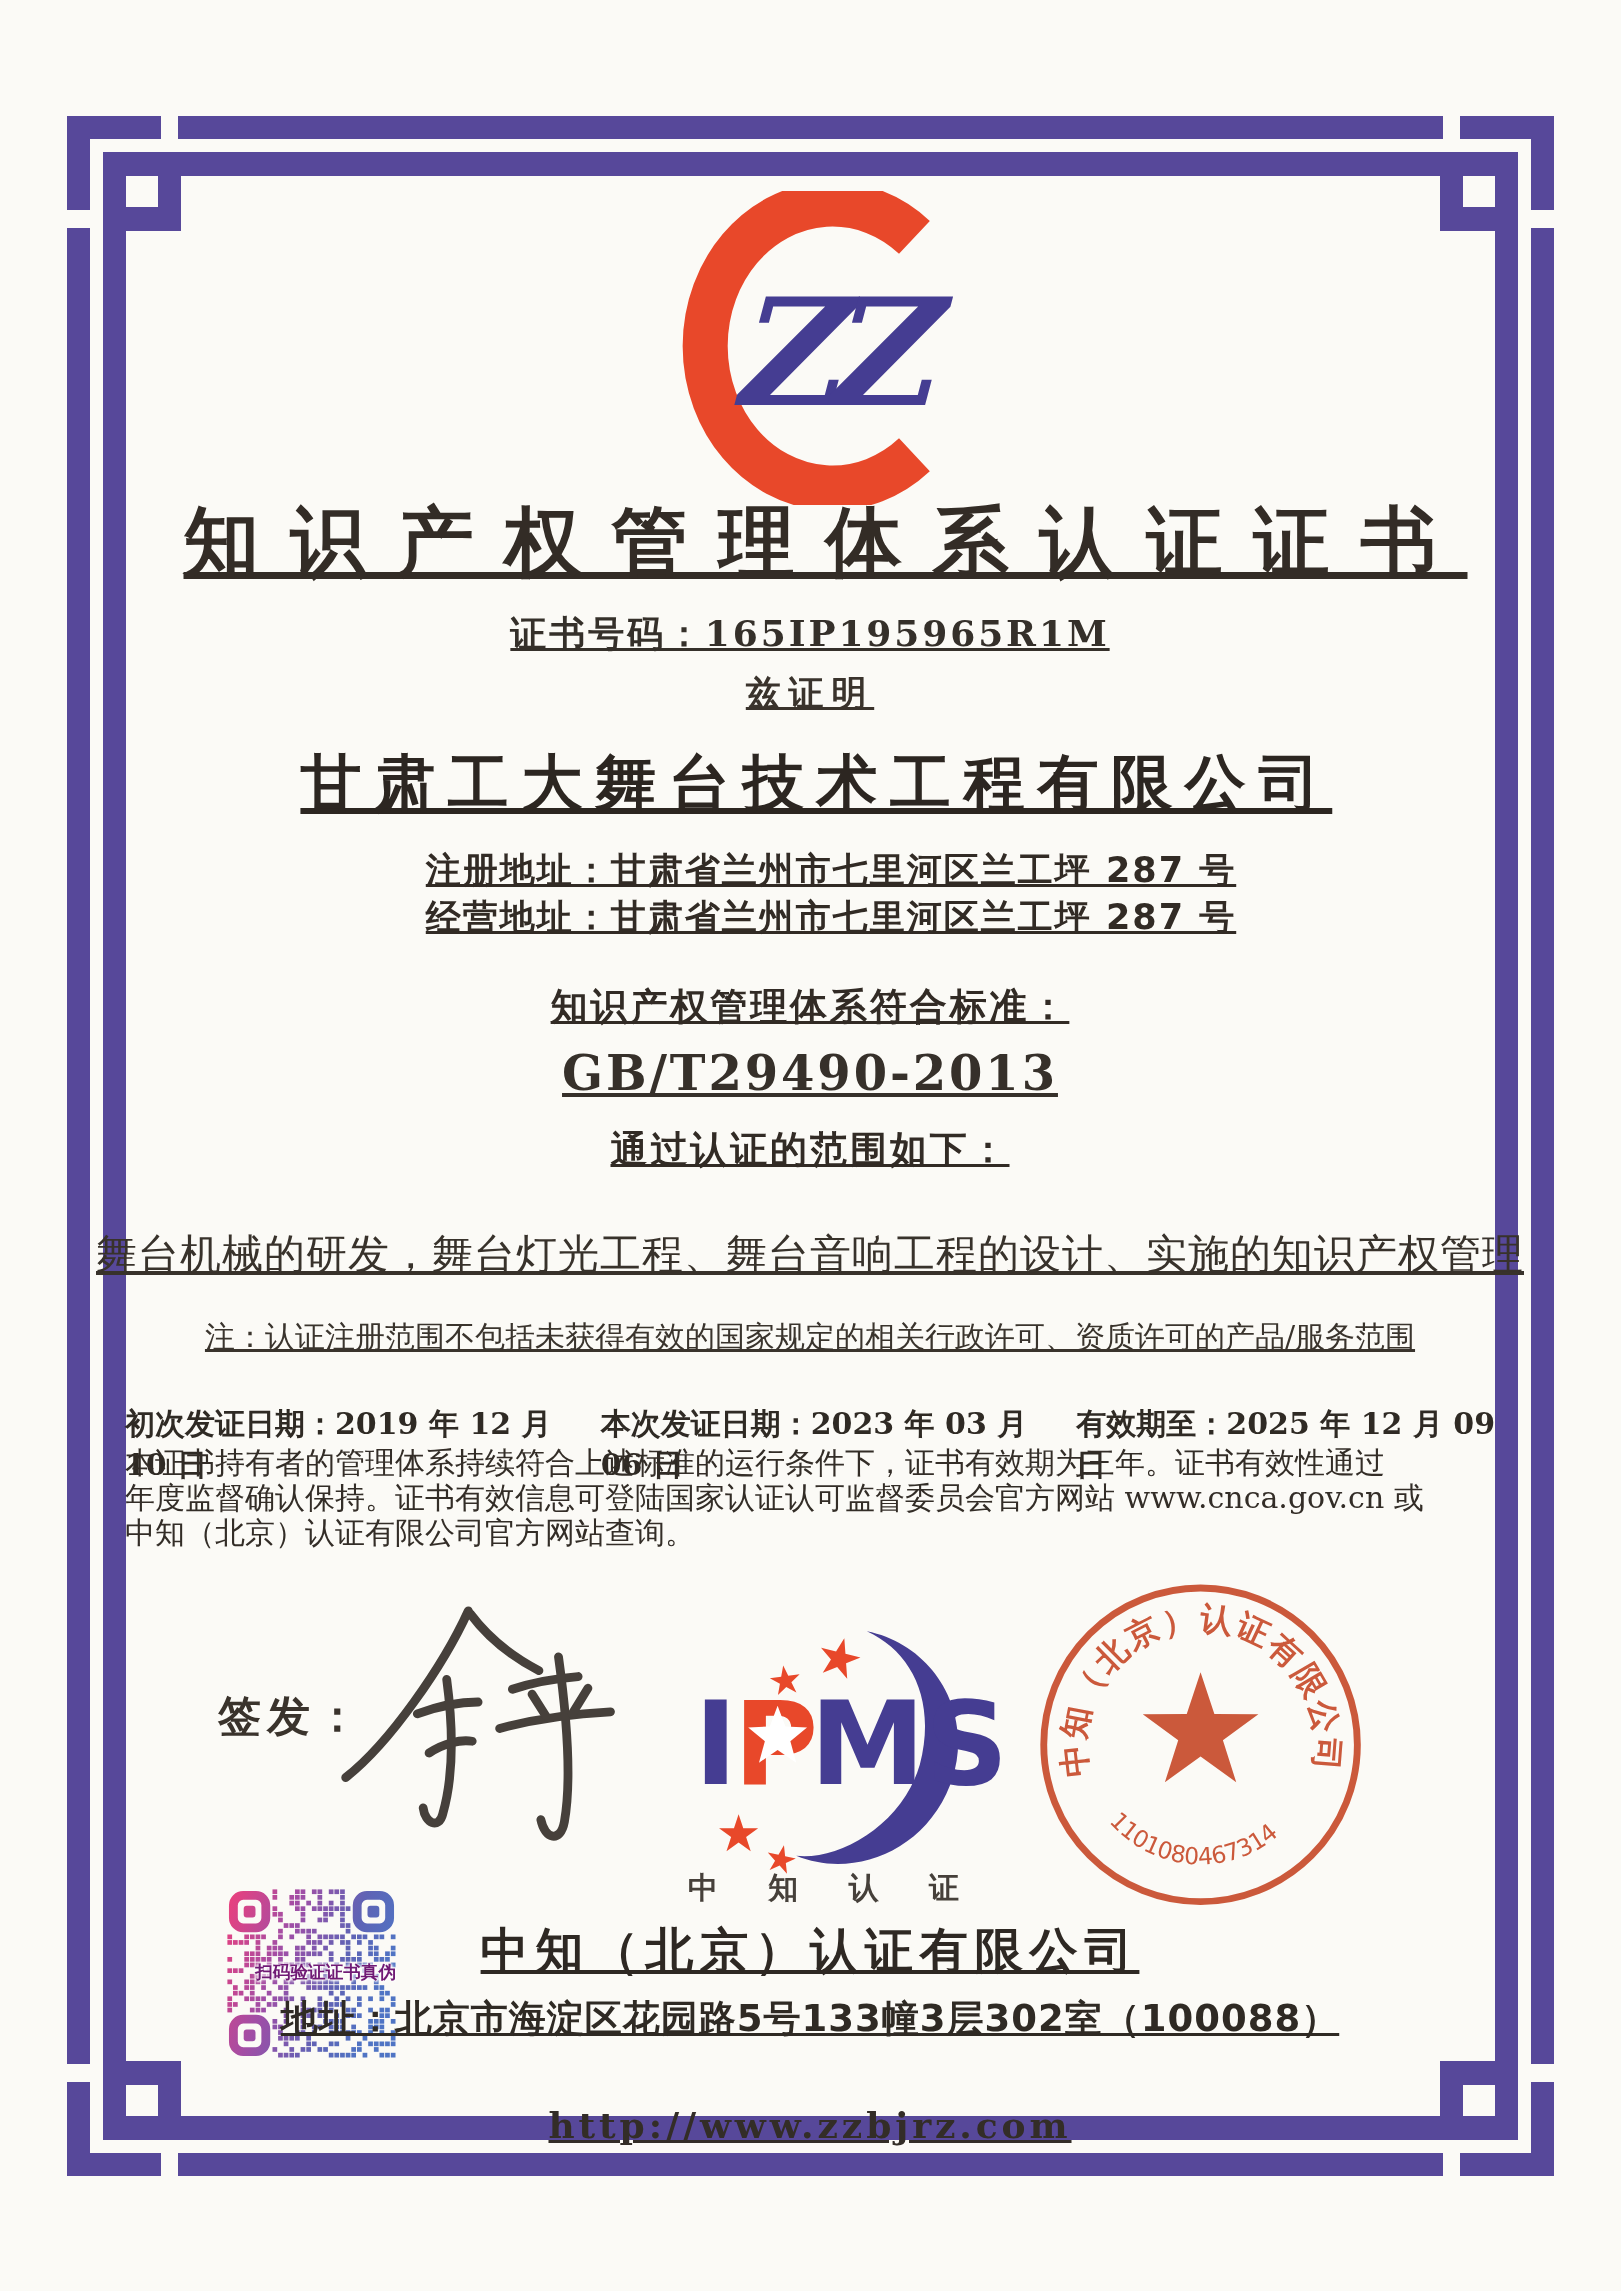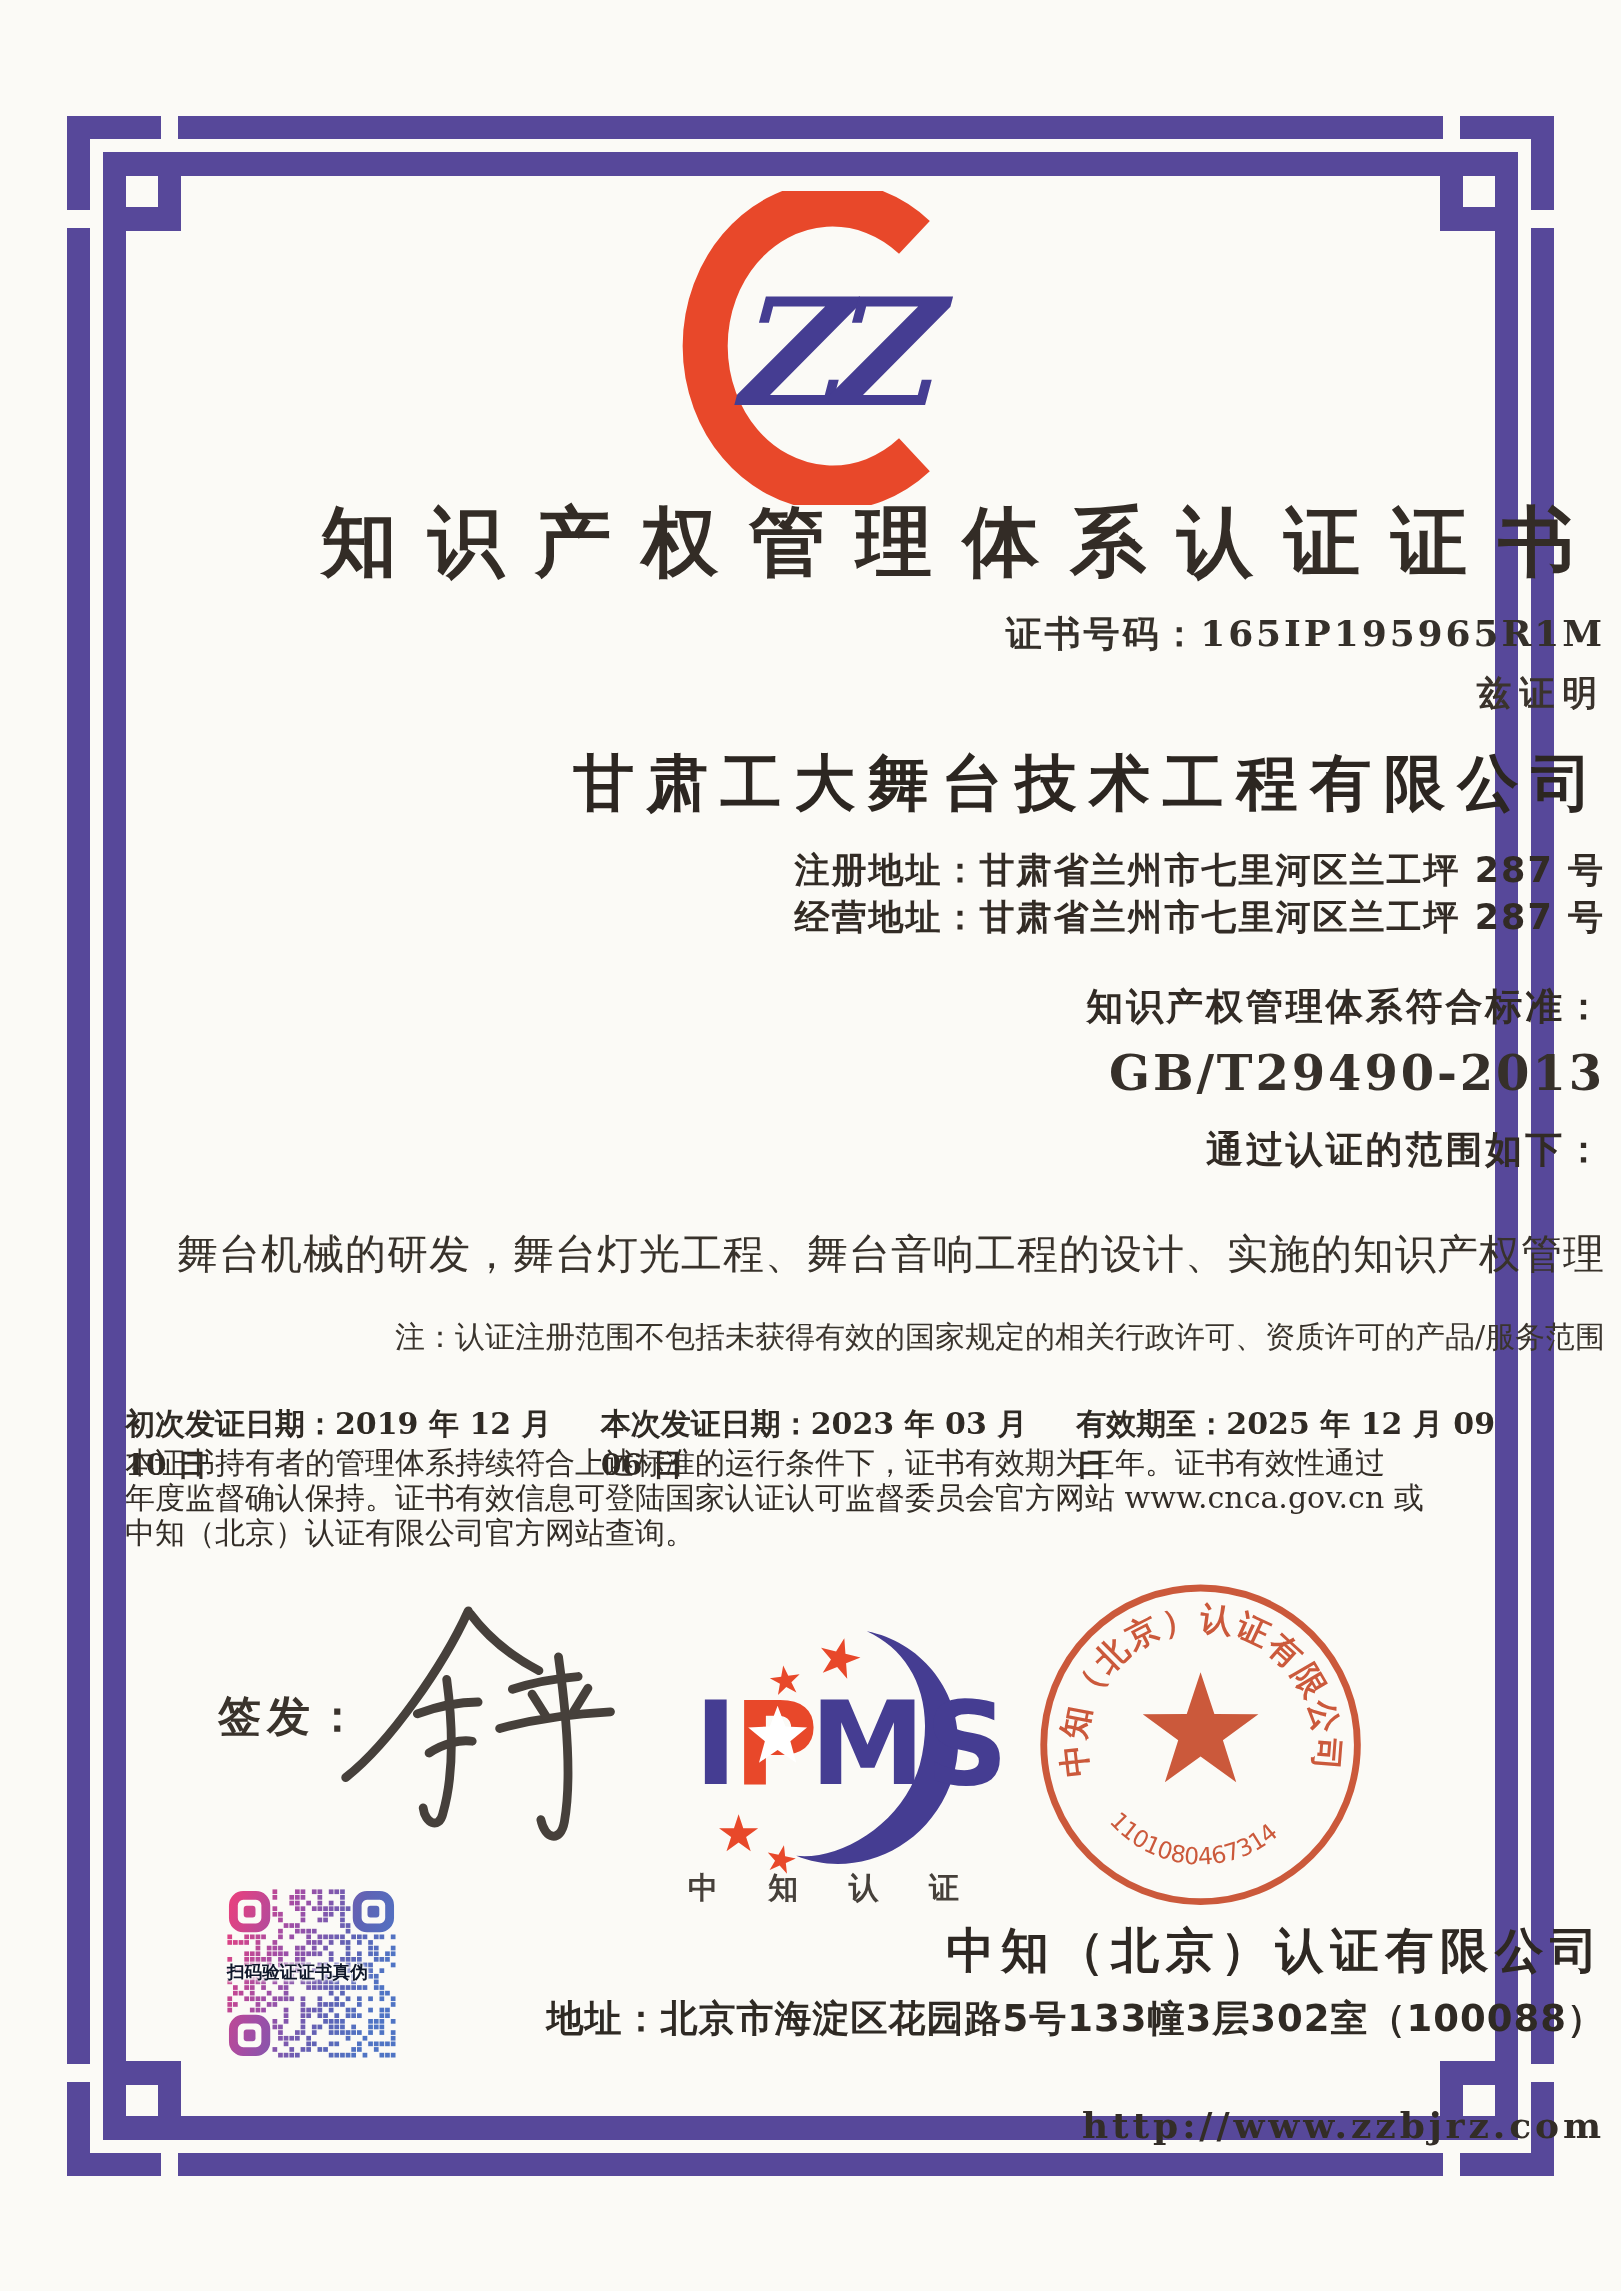--- a/index.html
+++ b/index.html
@@ -6,21 +6,21 @@
   body{
     width:1621px;height:2292px;
     background:#fbfaf6;
     font-family:"DejaVu Serif","Liberation Serif",serif;
     color:#35302a;
     position:relative;
     overflow:hidden;
   }
   #cert{position:absolute;inset:0;}
   .abs{position:absolute;}
-  .ctr{left:0;right:16px;text-align:right;}
+  .ctr{left:0;right:1px;text-align:center;text-decoration:underline;}
   .fb{fill:#57489a;}
   
   .title{top:492px;font-size:76px;font-weight:700;letter-spacing:31px;padding-left:31px;color:#332c26;}
   .certno{top:610px;font-size:36px;font-weight:700;letter-spacing:2.9px;}
   .attest{top:670px;font-size:35px;font-weight:700;letter-spacing:7.8px;font-family:"DejaVu Sans","Liberation Sans",sans-serif;color:#3a332c;}
   .company{top:743px;font-size:61px;font-weight:700;letter-spacing:12.7px;padding-left:12.7px;color:#2c2621;}
   .addr1{top:847px;}
   .addr2{top:894px;}
   .addr{font-size:35px;font-weight:700;font-family:"DejaVu Sans","Liberation Sans",sans-serif;color:#322b25;letter-spacing:2px;padding-left:42px;}
   .conform{top:982px;font-size:37px;font-weight:700;font-family:"DejaVu Sans","Liberation Sans",sans-serif;letter-spacing:2.9px;color:#322b25;}
@@ -29,23 +29,23 @@
   .scope{top:1227px;font-size:41px;letter-spacing:1px;color:#38322b;}
   .note{top:1317px;font-size:30px;letter-spacing:0px;color:#3a342d;}
   .dates{top:1404px;left:125px;width:1372px;display:flex;justify-content:space-between;font-size:30px;font-weight:700;color:#2f2a24;}
   .statement{top:1445px;left:125px;width:1372px;font-size:30px;line-height:35px;color:#332d27;}
   .signlabel{top:1688px;left:218px;font-size:43px;font-weight:700;font-family:"DejaVu Sans","Liberation Sans",sans-serif;letter-spacing:5.9px;color:#3a332c;}
   .ipms-caption{top:1868px;left:688px;width:271px;display:flex;justify-content:space-between;font-size:30px;font-weight:700;font-family:"DejaVu Sans","Liberation Sans",sans-serif;color:#46403a;}
   .orgname{top:1919px;font-size:48px;font-weight:700;letter-spacing:6.9px;color:#2e2823;}
   .orgaddr{top:1994px;font-size:37px;font-weight:700;font-family:"DejaVu Sans","Liberation Sans",sans-serif;letter-spacing:1px;color:#2f2a24;}
   .orgurl{top:2056px;font-size:36px;font-weight:700;letter-spacing:3.9px;color:#332d27;margin-top:48px;}
   .qr-caption{
-    top:1960px;left:227px;width:169px;text-align:left;
+    top:1960px;left:227px;width:169px;text-align:right;
     font-size:17.6px;font-weight:700;font-family:"DejaVu Sans","Liberation Sans",sans-serif;
-    color:#0f172a;letter-spacing:0px;
+    color:#701a75;letter-spacing:0px;
     text-shadow:0 0 2.9px #fff,0 0 2.9px #fff,0 0 4.9px #fff,1px 1px 2px #fff;
   }
   svg{display:block;}
 </style>
 </head>
 <body>
 
 <div id="cert">
 
   <svg class="abs" width="1621" height="2292" viewBox="0 0 1654 2338" shape-rendering="crispEdges" style="left:0;top:0;">

